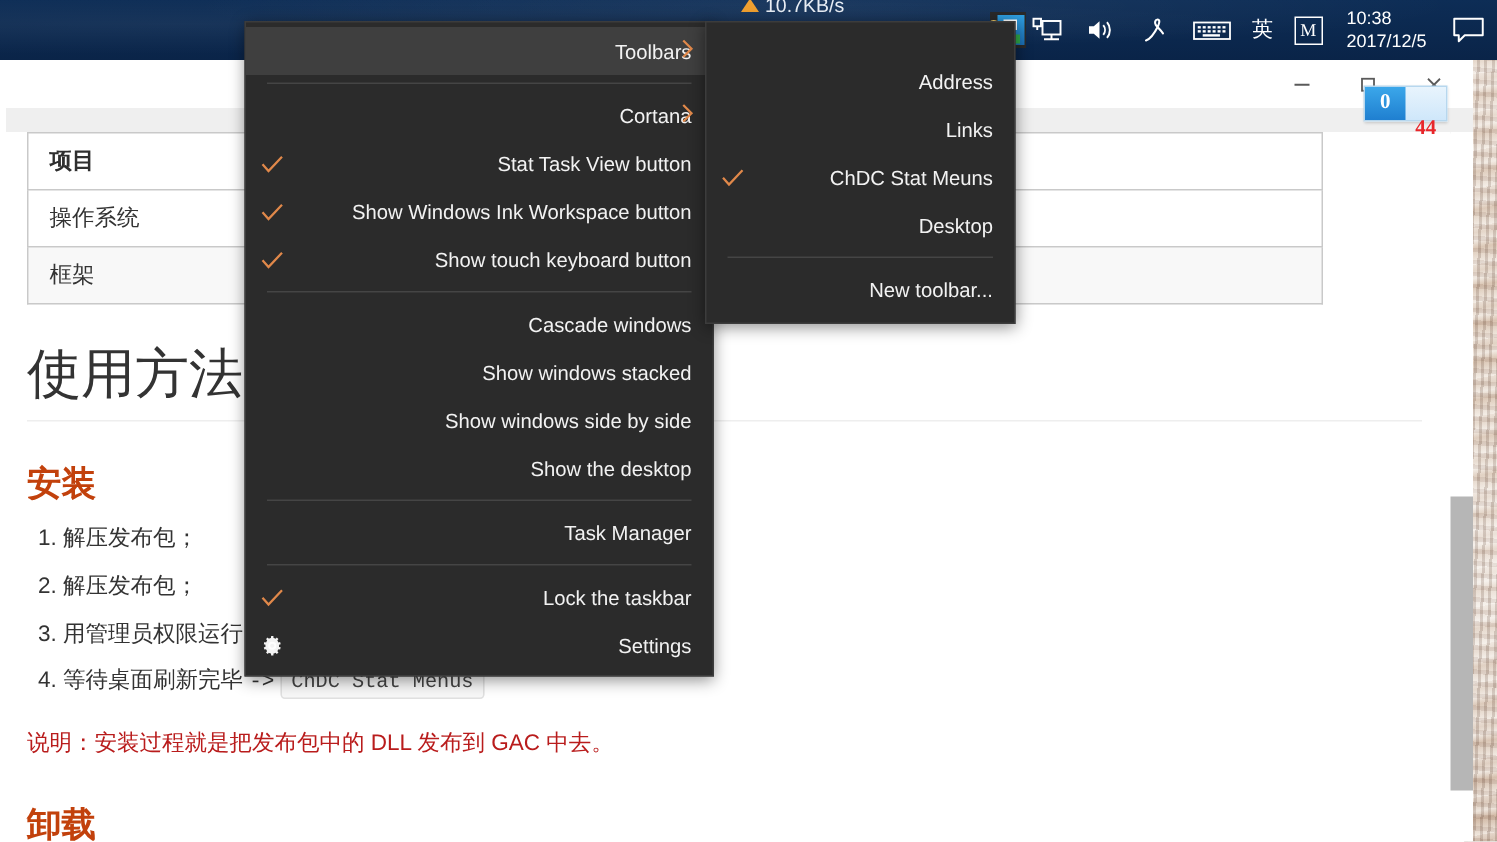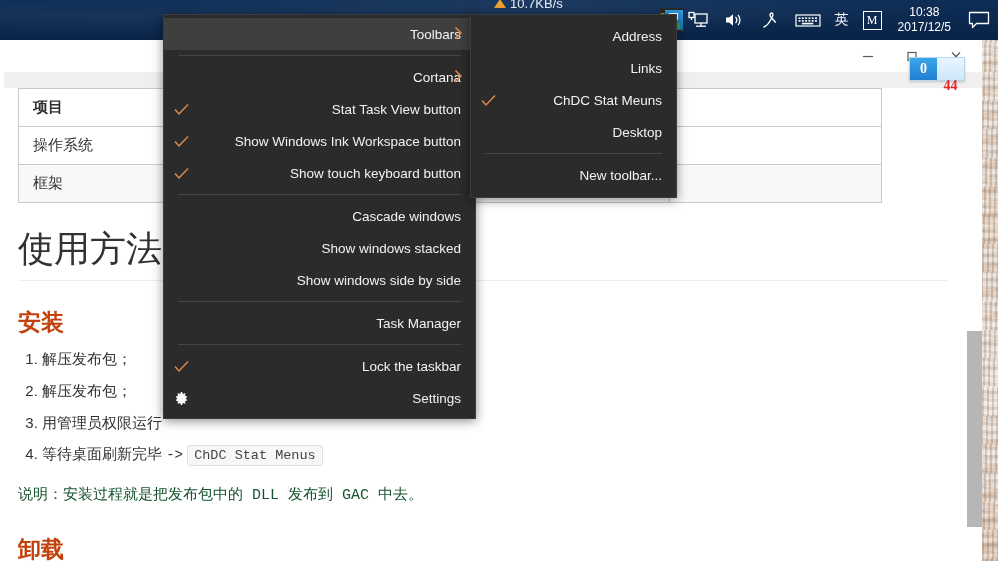--- a/index.html
+++ b/index.html
@@ -97,21 +97,21 @@
     font-weight:normal;font-size:36px;color:#333;
     margin:22px 0 8px 0;padding-bottom:6px;border-bottom:1px solid #eeeeee;
     width:930px;
   }
   h3.doc-h3{
     font-family:"Liberation Serif","DejaVu Serif",serif;
     font-weight:bold;font-size:23px;color:#c2410c;margin:26px 0 10px 0;
   }
   ol.steps{margin:6px 0 0 0;padding-left:24px;color:#333;font-size:15px;}
   ol.steps li{margin:0 0 10px 0;line-height:1.45;}
-  p.doc-p{font-size:15px;color:#14532d;margin:18px 0 0 0;line-height:1.6;font-family:Liberation Mono, monospace;}
+  p.doc-p{font-size:15px;color:#b91c1c;margin:18px 0 0 0;line-height:1.6;}
   code.inline{
     font-family:"Liberation Mono","DejaVu Sans Mono",monospace;
     font-size:13.5px;background:#f7f7f7;border:1px solid #e0e0e0;
     border-radius:3px;padding:2px 6px;color:#444;
   }
   .arrow-sep{font-family:"Liberation Mono","DejaVu Sans Mono",monospace;font-size:14px;color:#333;}
 
   
   .vscroll{
     position:absolute;right:0px;top:88px;width:15px;height:473px;
@@ -143,21 +143,21 @@
     border-bottom:9px solid #f0a030;
   }
   .tray{
     position:absolute;right:0;top:0;height:40px;display:flex;align-items:center;gap:0px;
   }
   .tray-item{
     height:40px;display:flex;align-items:center;justify-content:center;
     padding:0 7px;color:#ffffff;
   }
   .tray-clock{
-    display:flex;flex-direction:column;align-items:center;justify-content:center;
+    display:flex;flex-direction:column;align-items:flex-start;justify-content:center;
     height:40px;padding:0 9px;color:#ffffff;font-size:12px;line-height:1.28;
   }
   .tray-lang{
     font-size:14px;color:#fff;font-family:"DejaVu Sans",sans-serif;
   }
   .tray-m{
     width:17px;height:17px;border:1.6px solid #ffffff;color:#fff;font-size:12px;
     display:flex;align-items:center;justify-content:center;font-family:"Liberation Serif",serif;
   }
 
@@ -204,21 +204,21 @@
     position:absolute;right:12px;top:50%;transform:translateY(-50%);
     color:#e0884a;font-size:15px;line-height:1;
   }
   .ctx-sep{height:1px;background:#454545;margin:5px 14px 5px 14px;}
 
   
   .ctx-submenu{
     position:absolute;left:470px;top:14px;width:205px;
     background:#2b2b2b;color:#fff;z-index:31;border:1px solid #3c3c3c;
     font-size:13.5px;box-shadow:0 2px 10px rgba(0,0,0,.45);
-    padding:5px 0 6px 0;
+    padding:23px 0 6px 0;
   }
   .ctx-submenu .ctx-item{height:32px;}
 </style>
 </head>
 <body>
 
 <div class="wallpaper">
   <div class="wp-noise"></div>
 </div>
 
@@ -447,20 +447,24 @@
   <div class="ctx-item">
     <span class="ctx-check"></span>
     <span class="ctx-label">Show windows stacked</span>
   </div>
 
   <div class="ctx-item">
     <span class="ctx-check"></span>
     <span class="ctx-label">Show windows side by side</span>
   </div>
 
+  <div class="ctx-item">
+    <span class="ctx-check"></span>
+    <span class="ctx-label">Show the desktop</span>
+  </div>
 
   <div class="ctx-sep"></div>
 
   <div class="ctx-item">
     <span class="ctx-check"></span>
     <span class="ctx-label">Task Manager</span>
   </div>
 
   <div class="ctx-sep"></div>
 

